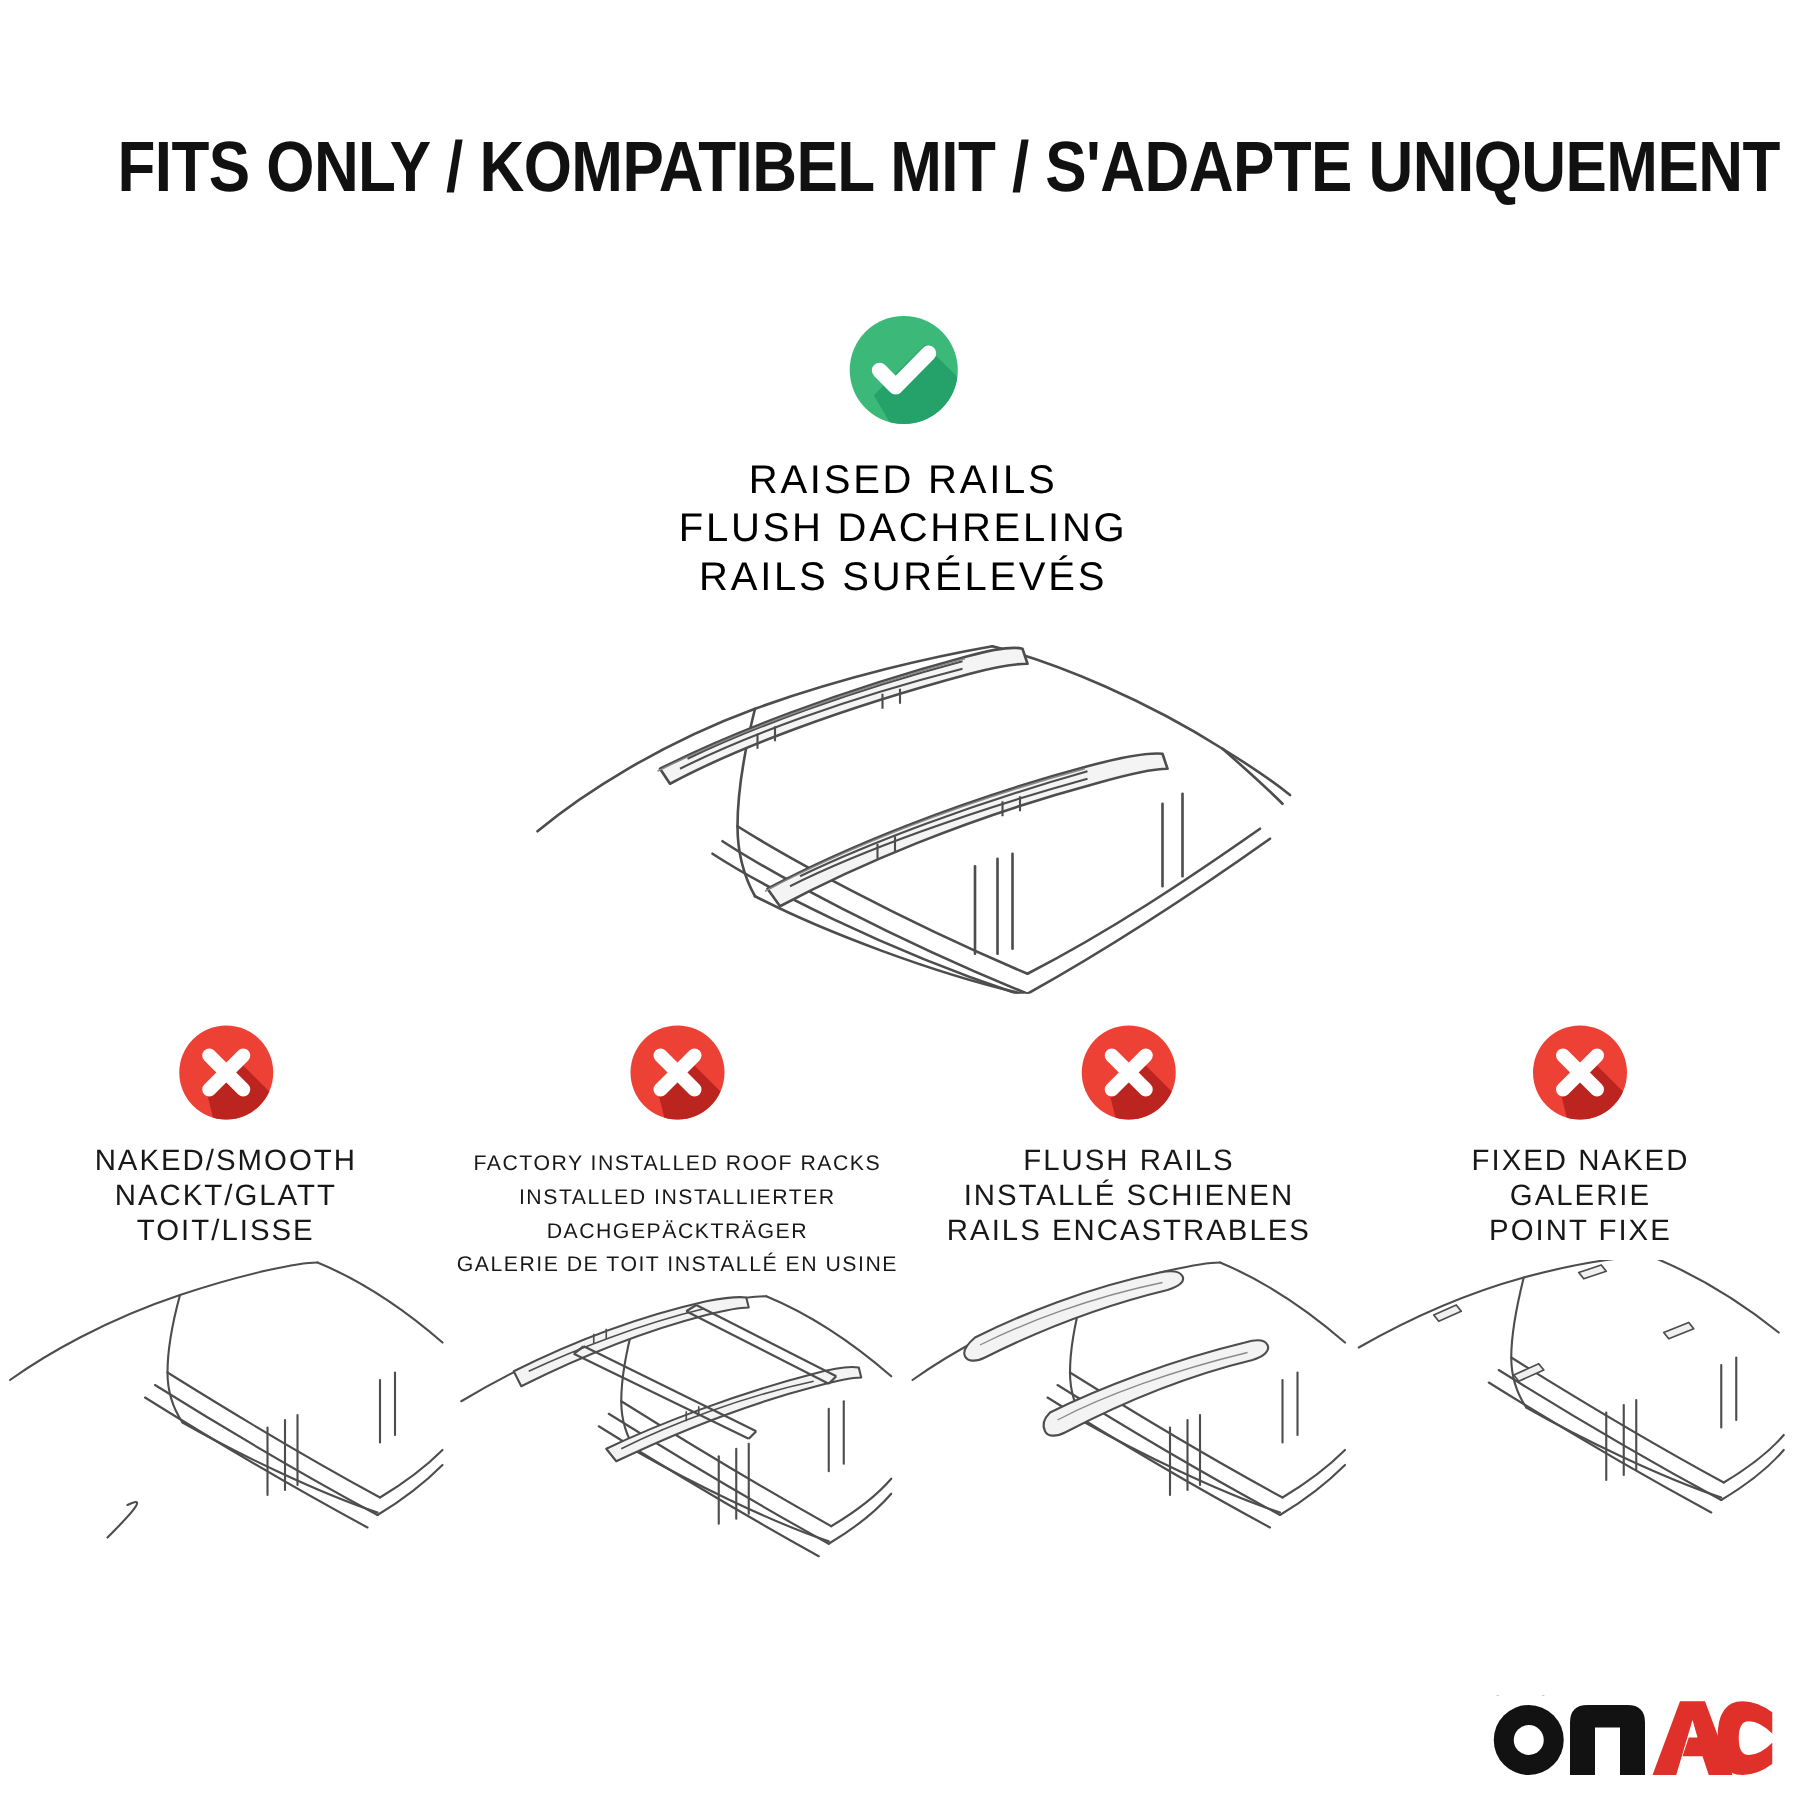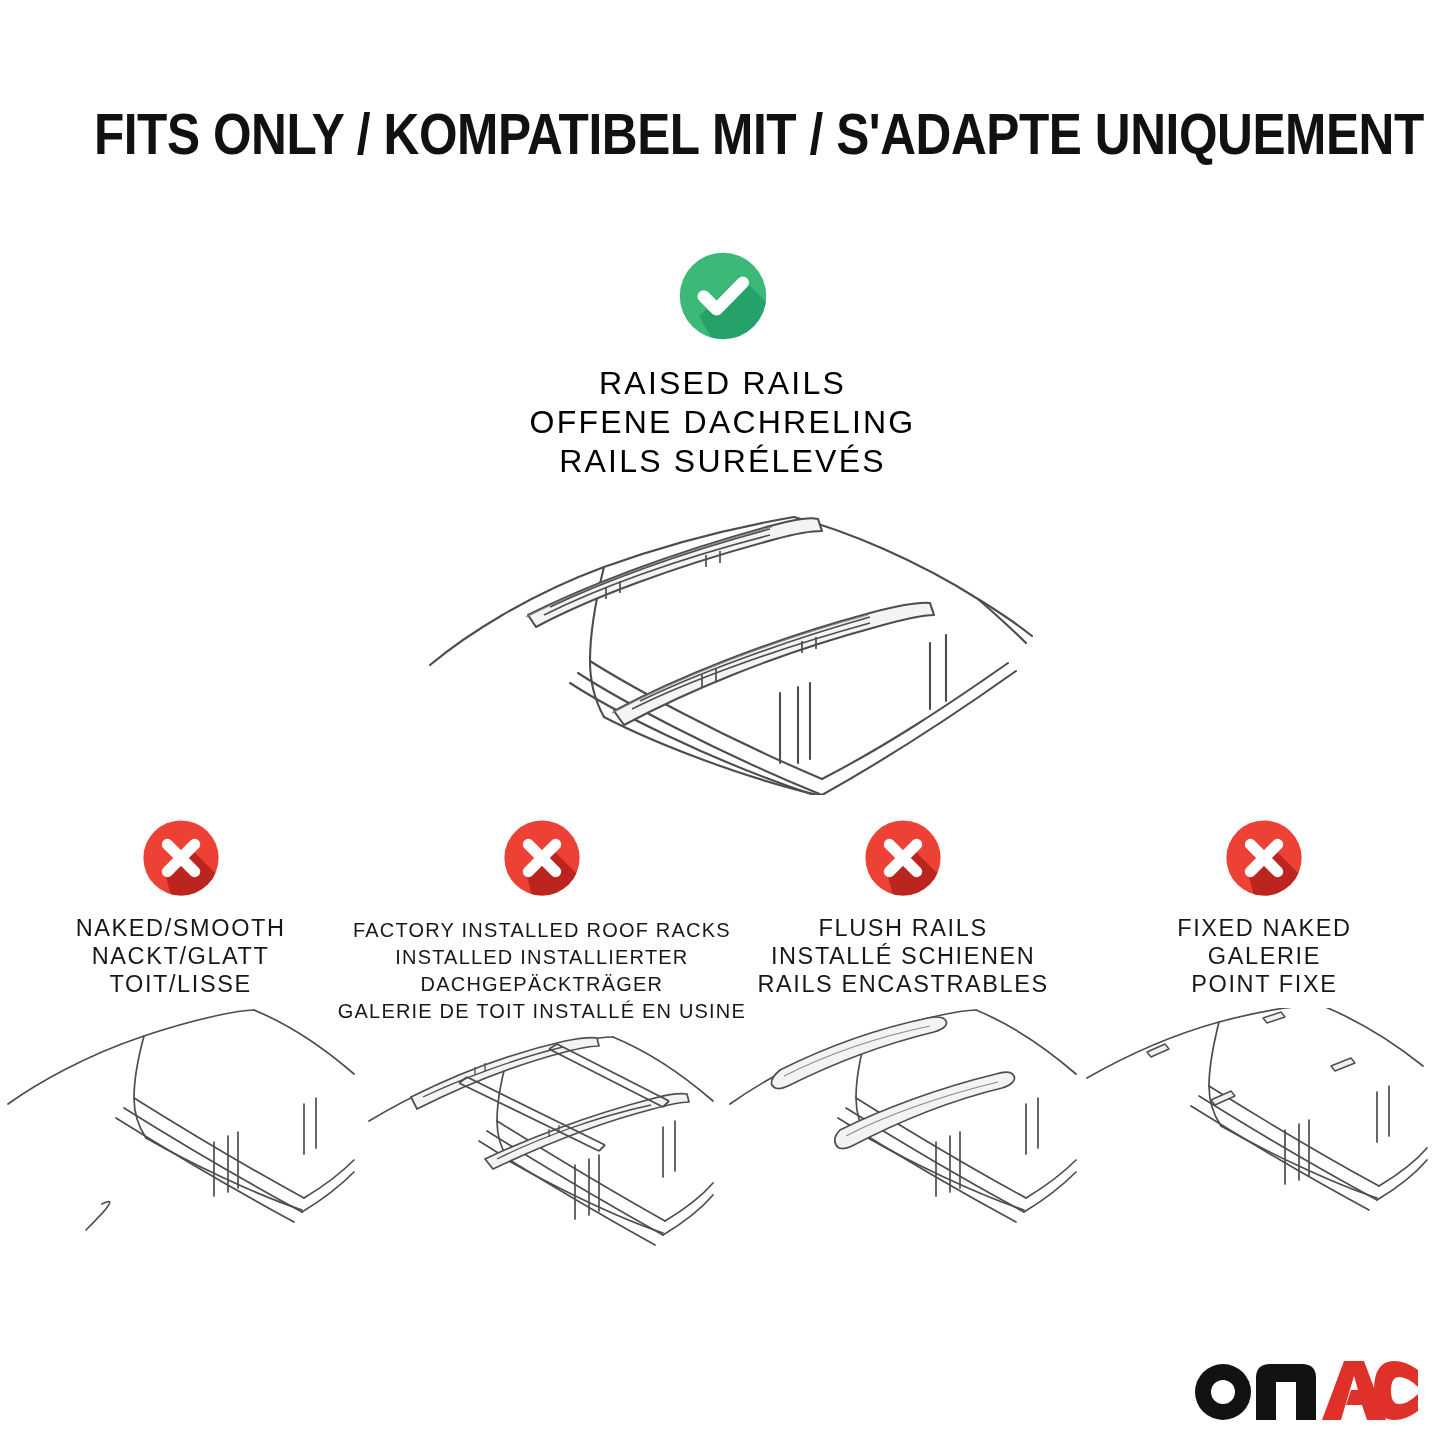--- a/index.html
+++ b/index.html
@@ -91,21 +91,21 @@
   }
   .option-labels {
     margin-top: 16px;
     text-align: center;
     font-size: 23.5px;
     line-height: 28px;
     letter-spacing: 1.6px;
     color: #181818;
   }
   .option-labels div { white-space: nowrap; }
-  .option-labels.narrow { font-size: 20px; letter-spacing: 1.2px; line-height: 27px; margin-top: 19px; }
+  .option-labels.narrow { font-size: 17px; letter-spacing: 1.2px; line-height: 27px; margin-top: 19px; }
 
   .option-illu {
     margin-top: 10px;
     width: 358px;
     height: 250px;
   }
 
   
   #omac-logo {
     position: absolute;
@@ -133,21 +133,21 @@
 
     <g clip-path="url(#greenClip)">
       <path d="M68.5 28 L97 56.5 L97 100 L40.5 100 L24 72 L40 56 Z" fill="#23a069" opacity="0.92"></path>
     </g>
 
     <path d="M29 50.5 L43 64.5 L71.5 35.5" fill="none" stroke="#ffffff" stroke-width="13.5" stroke-linecap="round" stroke-linejoin="round"></path>
   </svg>
 
   <div class="fits-labels">
     <div>RAISED RAILS</div>
-    <div>OFFENE DACHRELING</div>
+    <div>FLUSH DACHRELING</div>
     <div>RAILS SURÉLEVÉS</div>
   </div>
 </div>
 
 <svg id="main-roof" viewBox="0 0 620 300">
   <g fill="none" stroke="#4d4d4d" stroke-width="2.1" stroke-linejoin="round" stroke-linecap="round">
 
     <path d="M12 170 C48 140 110 100 186 72 C258 46 330 30 376 22"></path>
     <path d="M376 22 C430 36 500 66 560 104 C586 120 604 133 614 141"></path>
     <path d="M186 72 C178 104 172 138 172 166 C172 186 176 204 186 222"></path>

